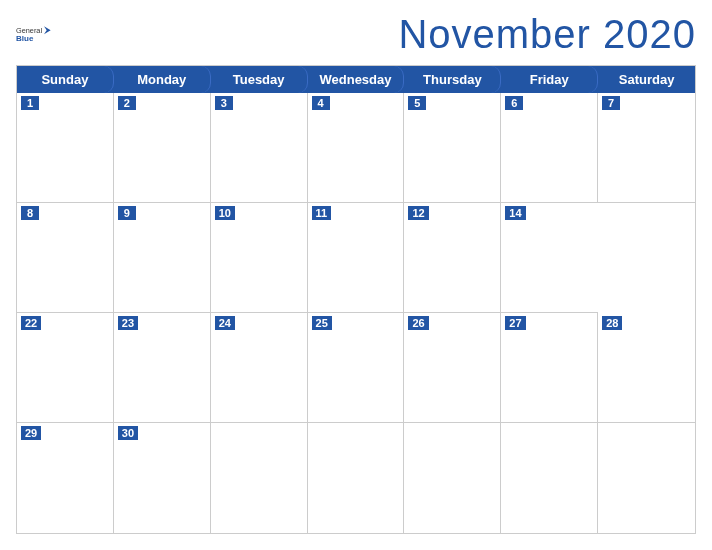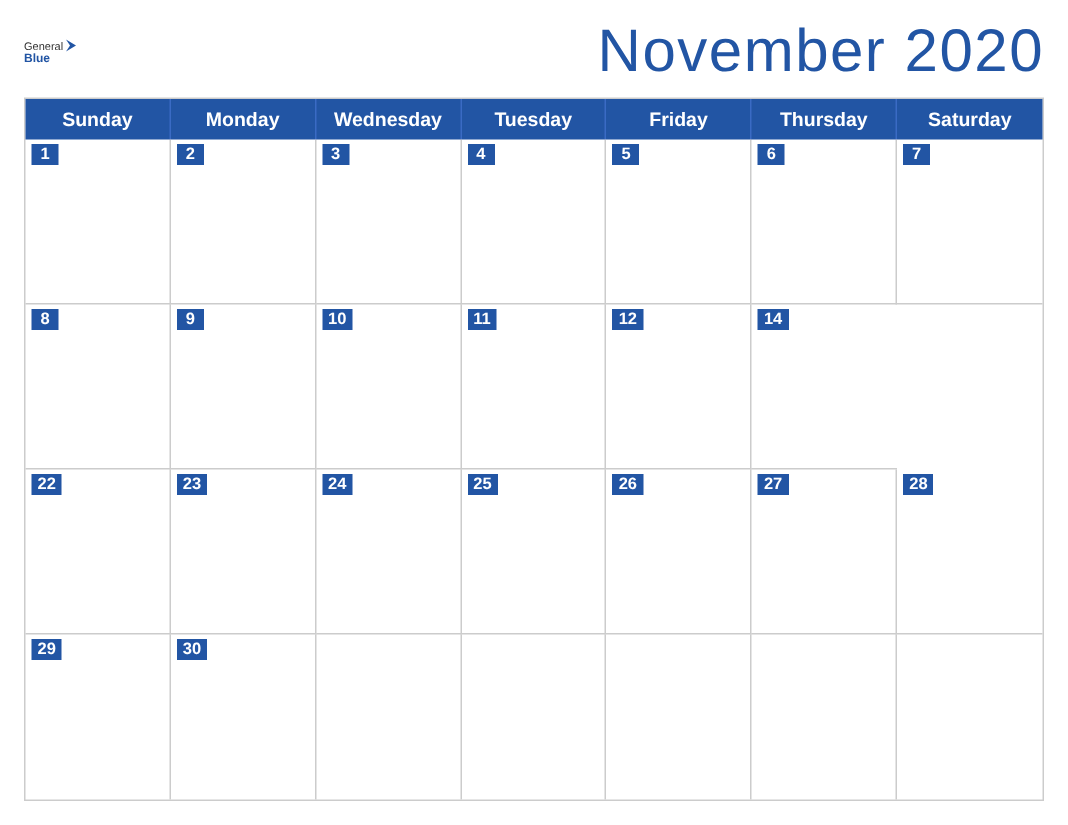--- a/index.html
+++ b/index.html
@@ -49,20 +49,21 @@
       grid-template-columns: repeat(7, 1fr);
       background-color: #2255a4;
     }
     .day-header {
       color: white;
       text-align: center;
       padding: 6px 4px;
       font-size: 13px;
       font-weight: bold;
       border-right: 1px solid #3a6bc4;
+      border-radius: 10px;
     }
     .day-header:last-child {
       border-right: none;
     }
     .weeks {
       display: flex;
       flex-direction: column;
       flex: 1;
     }
     .week-row {
@@ -110,24 +111,24 @@
         <polygon points="42,2 52,8 42,14 46,8" fill="#2255a4"></polygon>
       </svg>
     </div>
     <div class="month-title">November 2020</div>
   </div>
 
   <div class="calendar">
     <div class="day-headers">
     <div class="day-header">Sunday</div>
         <div class="day-header">Monday</div>
+        <div class="day-header">Tuesday</div>
         <div class="day-header">Wednesday</div>
-        <div class="day-header">Tuesday</div>
+        <div class="day-header">Thursday</div>
         <div class="day-header">Friday</div>
-        <div class="day-header">Thursday</div>
         <div class="day-header">Saturday</div>
       </div>
     <div class="weeks">
     <div class="week-row">
           <div class="day-cell">
             <span class="day-number">1</span>
           </div>
           <div class="day-cell">
             <span class="day-number">2</span>
           </div>

